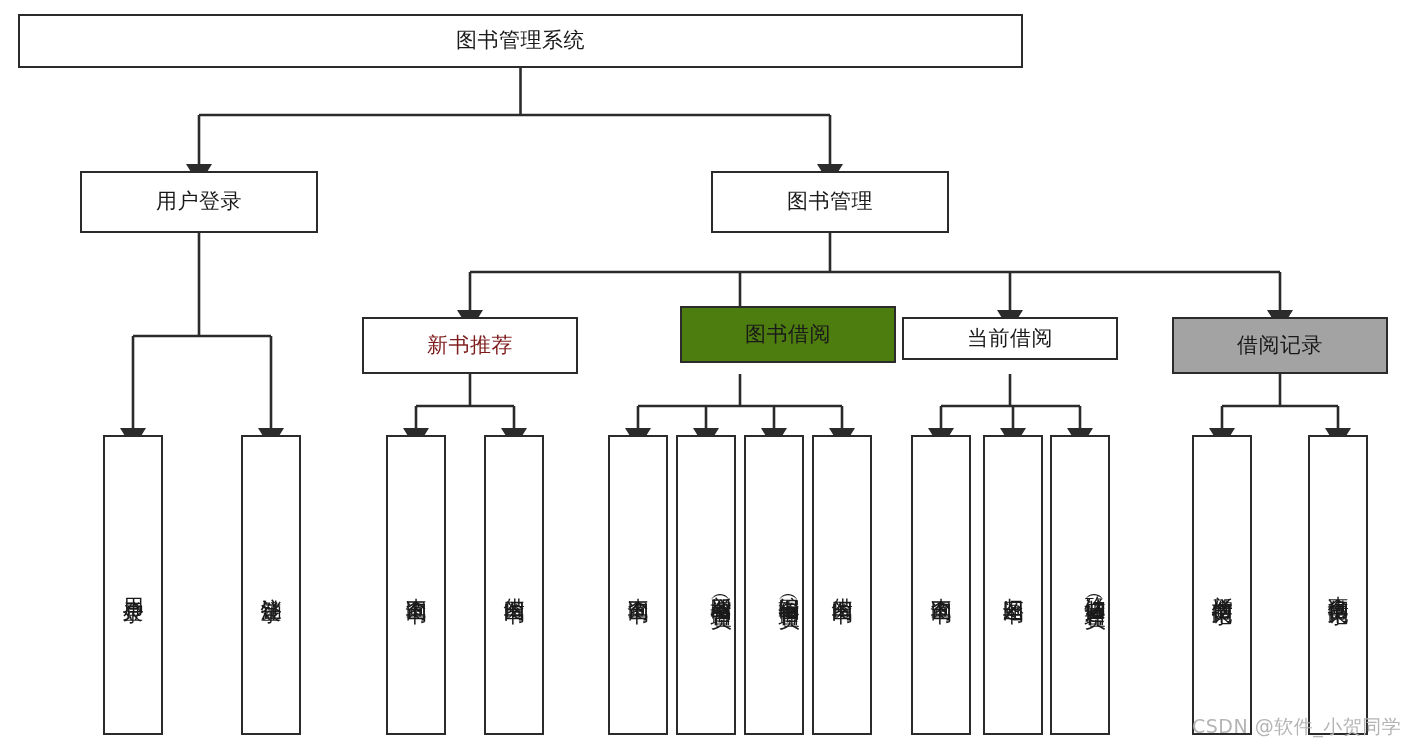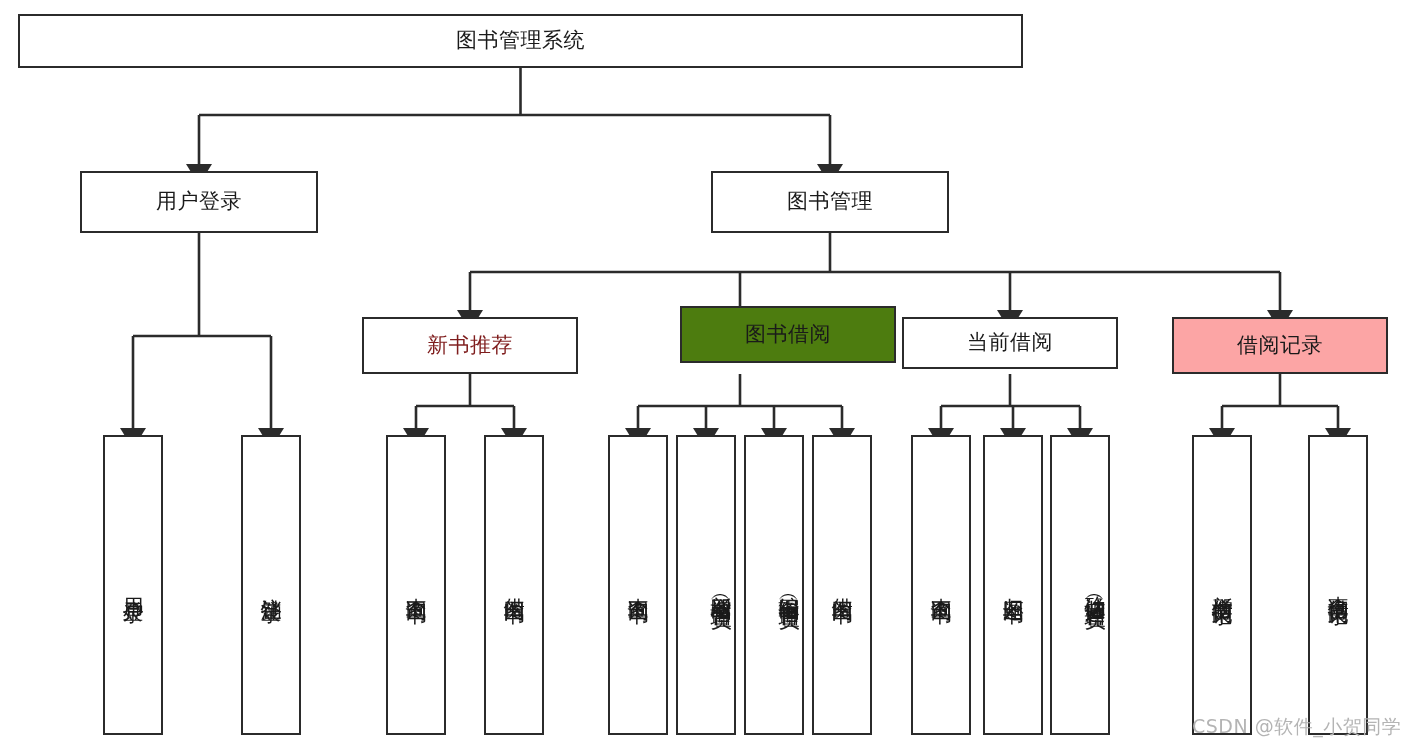--- a/index.html
+++ b/index.html
@@ -120,24 +120,24 @@
       </div>
       <div class="node node-h" style="left: 711px; top: 171px; width: 238px; height: 62px; border-color: rgb(43, 43, 43); background: rgb(255, 255, 255); color: rgb(26, 26, 26); align-items: center;">
         <span>图书管理</span>
       </div>
       <div class="node node-h" style="left: 362px; top: 317px; width: 216px; height: 57px; border-color: rgb(43, 43, 43); background: rgb(255, 255, 255); color: #7f1d1d;">
         <span>新书推荐</span>
       </div>
       <div class="node node-h" style="left: 632px; top: 306px; width: 216px; height: 57px; border-color: rgb(43, 43, 43); background: #4d7c0f; color: rgb(26, 26, 26); margin-left: 48px;">
         <span>图书借阅</span>
       </div>
-      <div class="node node-h" style="left: 902px; top: 317px; width: 216px; height: 52px; border-color: rgb(43, 43, 43); background: rgb(255, 255, 255); color: rgb(26, 26, 26);">
+      <div class="node node-h" style="left: 902px; top: 317px; width: 216px; height: 43px; border-color: rgb(43, 43, 43); background: rgb(255, 255, 255); color: rgb(26, 26, 26);">
         <span>当前借阅</span>
       </div>
-      <div class="node node-h" style="left: 1172px; top: 317px; width: 216px; height: 57px; border-color: rgb(43, 43, 43); background: #fca5a5; color: rgb(26, 26, 26);">
+      <div class="node node-h" style="left: 1172px; top: 317px; width: 216px; height: 57px; border-color: rgb(43, 43, 43); background: #a3a3a3; color: rgb(26, 26, 26);">
         <span>借阅记录</span>
       </div>
       <div class="node node-v align-center" style="left: 103px; top: 435px; width: 60px; height: 300px; border-color: rgb(43, 43, 43); background: rgb(255, 255, 255); color: rgb(26, 26, 26);">
         <span>用户登录</span>
       </div>
       <div class="node node-v align-center" style="left: 241px; top: 435px; width: 60px; height: 300px; border-color: rgb(43, 43, 43); background: rgb(255, 255, 255); color: rgb(26, 26, 26);">
         <span>注销登录</span>
       </div>
       <div class="node node-v align-center" style="left: 386px; top: 435px; width: 60px; height: 300px; border-color: rgb(43, 43, 43); background: rgb(255, 255, 255); color: rgb(26, 26, 26);">
         <span>查询图书</span>

